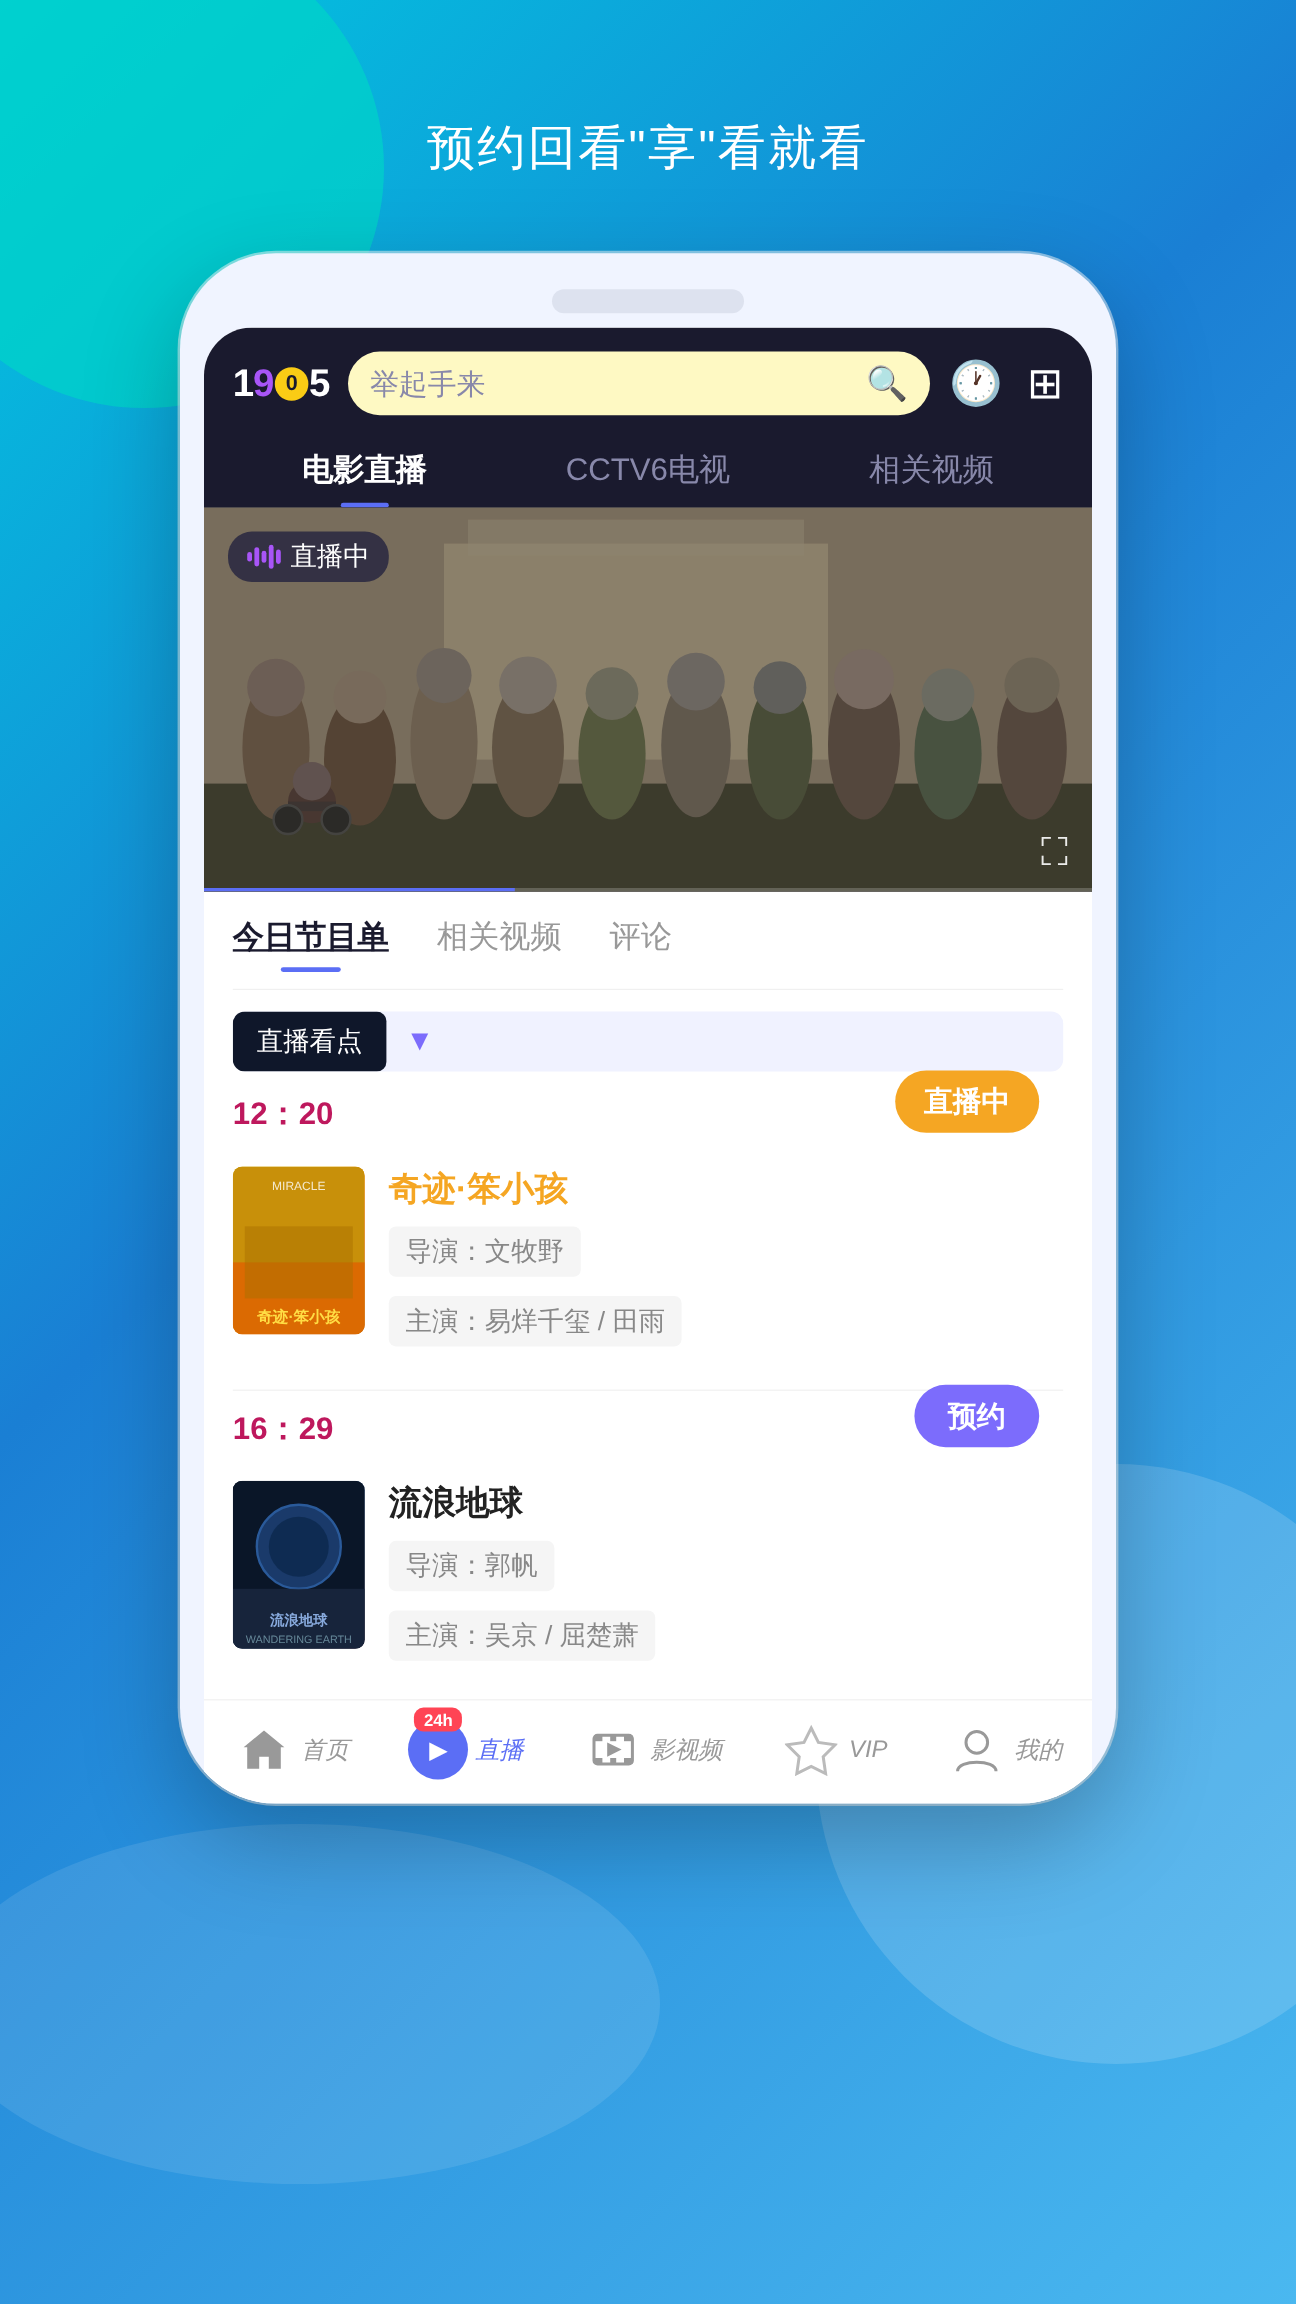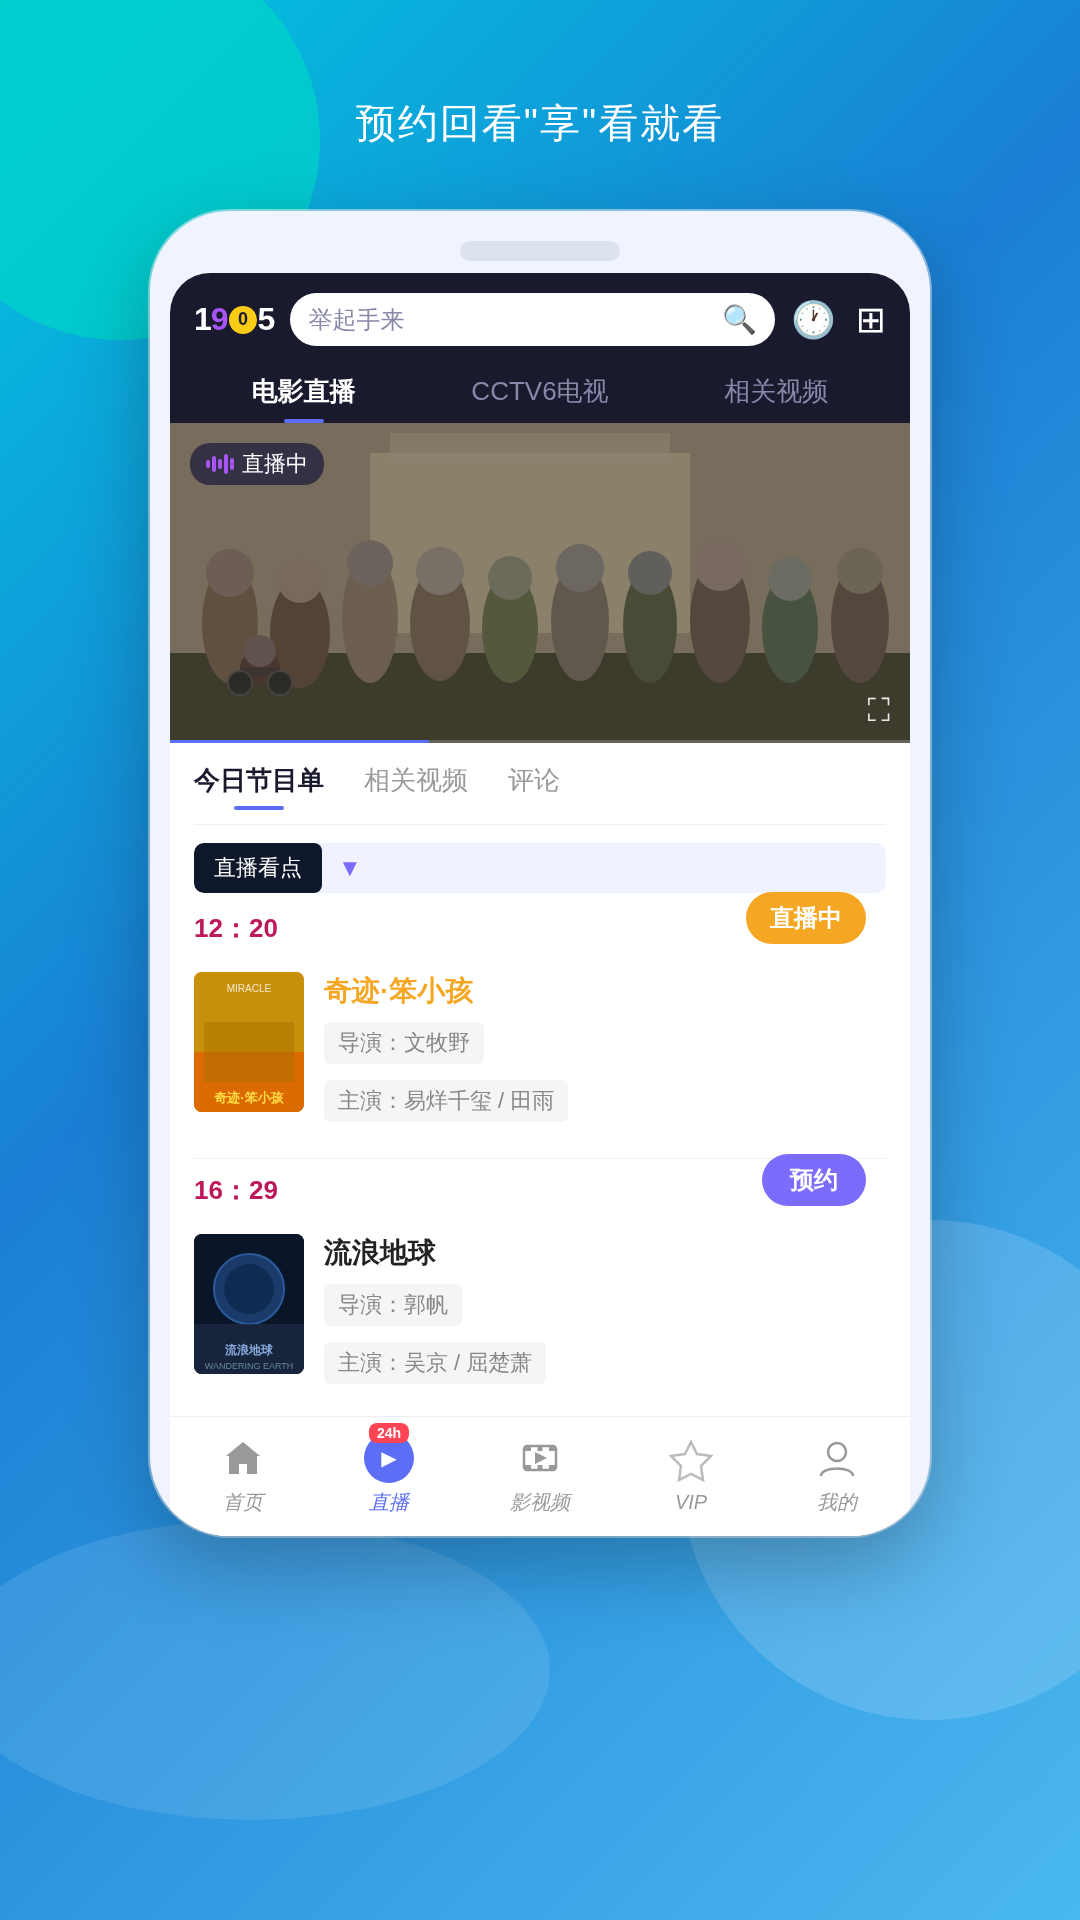--- a/index.html
+++ b/index.html
@@ -146,21 +146,21 @@
       align-items: center;
       justify-content: center;
       font-size: 18px;
       color: #1a1a2e;
       font-weight: 900;
       margin: 0 1px;
     }
 
     .search-bar {
       flex: 1;
-      background: #ffffff;
+      background: #fef9c3;
       border-radius: 30px;
       padding: 10px 18px;
       display: flex;
       align-items: center;
       gap: 22px;
     }
 
     .search-placeholder {
       color: #8888aa;
       font-size: 24px;
@@ -308,20 +308,21 @@
       font-size: 26px;
       color: #999;
       cursor: pointer;
       position: relative;
       padding-bottom: 10px;
     }
 
     .content-tab.active {
       color: #1a1a2e;
       font-weight: 700;
+      text-decoration: underline;
     }
 
     .content-tab.active::after {
       content: '';
       position: absolute;
       bottom: -2px;
       left: 50%;
       transform: translateX(-50%);
       width: 50px;
       height: 4px;
@@ -473,21 +474,20 @@
       background: white;
       display: flex;
       justify-content: space-around;
       align-items: center;
       padding: 16px 0 20px;
       border-top: 1px solid #f0f0f0;
     }
 
     .bottom-nav-item {
       display: flex;
-      flex-direction: column;
       align-items: center;
       gap: 6px;
       cursor: pointer;
     }
 
     .bottom-nav-icon {
       width: 50px;
       height: 50px;
       display: flex;
       align-items: center;

